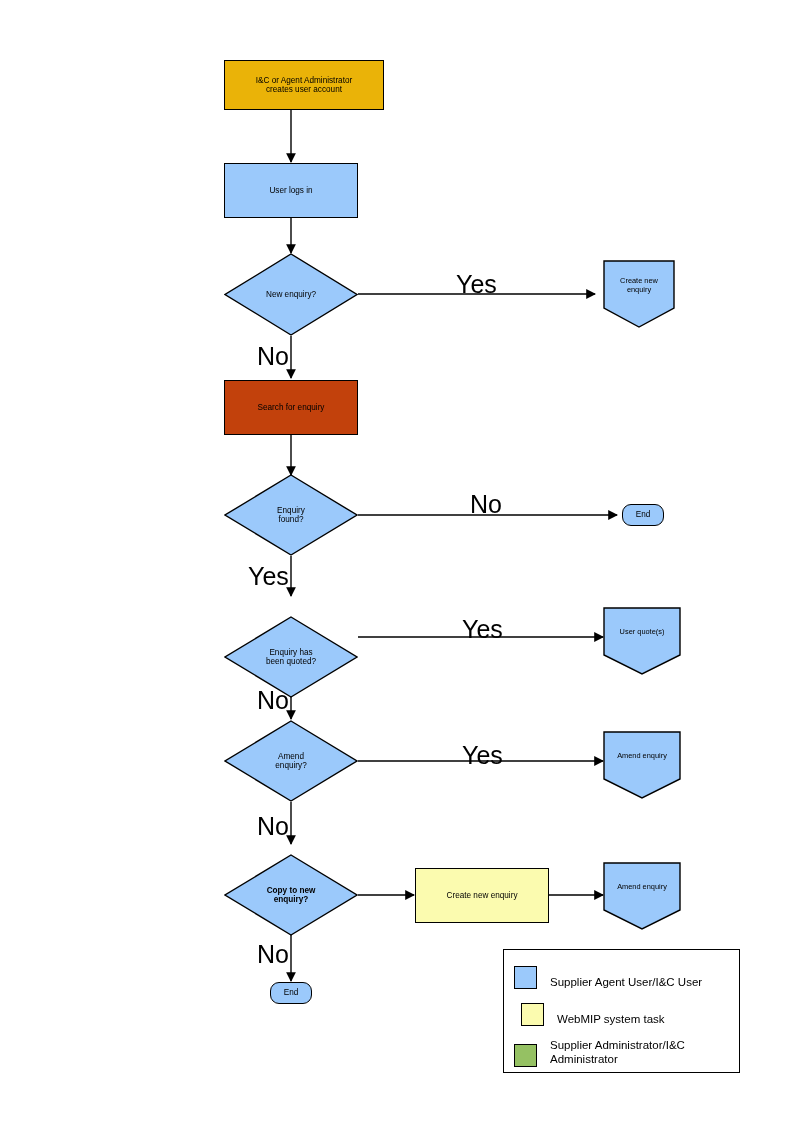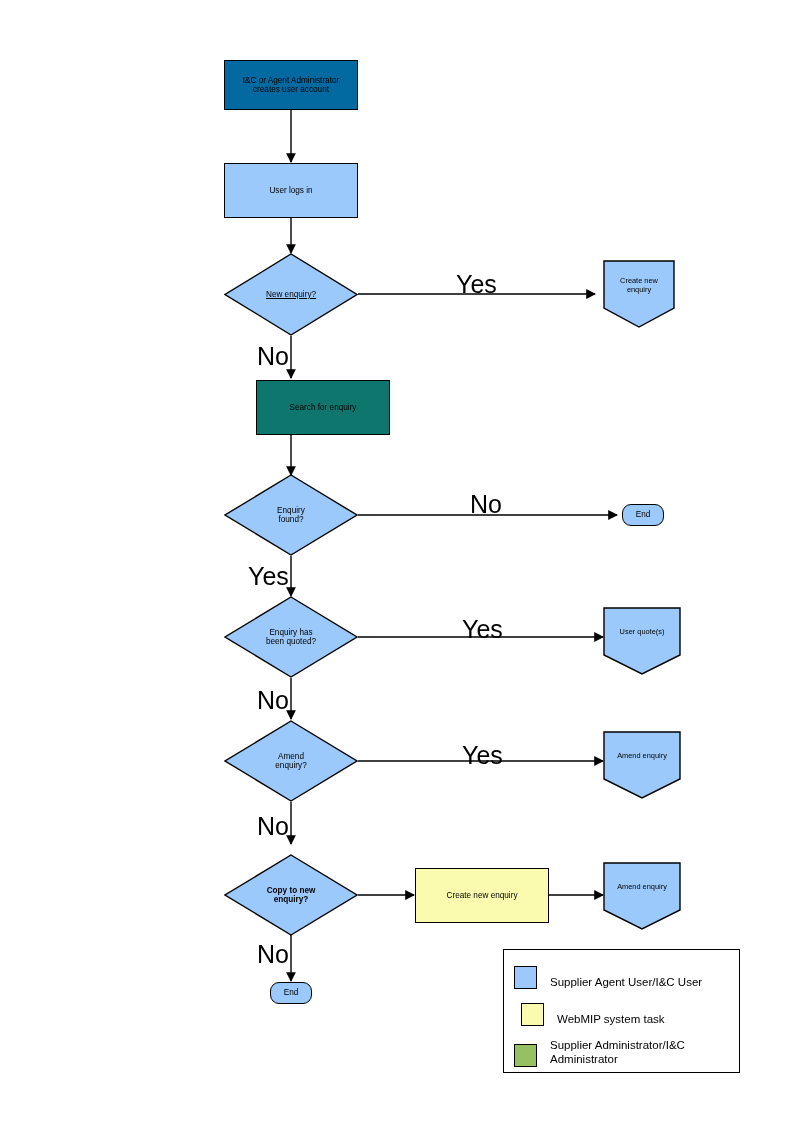--- a/index.html
+++ b/index.html
@@ -163,61 +163,61 @@
       <line x1="291" y1="802" x2="291" y2="844" marker-end="url(#arrow)"></line>
 
       <line x1="358" y1="895" x2="414" y2="895" marker-end="url(#arrow)"></line>
 
       <line x1="549" y1="895" x2="603" y2="895" marker-end="url(#arrow)"></line>
 
       <line x1="291" y1="935" x2="291" y2="981" marker-end="url(#arrow)"></line>
     </g>
   </svg>
 
-  <div class="node rect fs-8" style="left:224px; top:60px; width:134px; height:50px; background:#0369a1;">
+  <div class="node rect fs-8" style="left:224px; top:60px; width:160px; height:50px; background:#eab308;">
     <span class="label" style="white-space: pre-line;">I&amp;C or Agent Administrator
 creates user account</span>
   </div>
 
   <div class="node rect fs-8" style="left:224px; top:163px; width:134px; height:55px; background:#9BC9FB;">
     <span class="label">User logs in</span>
   </div>
 
-  <div class="node diamond fs-8" style="left:224px; top:253px; width:134px; height:83px;text-decoration:underline;">
+  <div class="node diamond fs-8" style="left:224px; top:253px; width:134px; height:83px;">
     <svg width="134" height="83" viewBox="0 0 134 83">
       <polygon points="67,1 133,41.5 67,82 1,41.5" fill="#9BC9FB" stroke="#000000" stroke-width="1.4"></polygon>
     </svg>
     <span class="label">New enquiry?</span>
   </div>
 
   <div class="node pent fs-7" style="left:603px; top:260px; width:72px; height:68px;">
     <svg width="72" height="68" viewBox="0 0 72 68">
       <polygon points="1,1 71,1 71,48 36,67 1,48" fill="#9BC9FB" stroke="#000000" stroke-width="1.4"></polygon>
     </svg>
     <span class="label" style="margin-bottom: 16px; white-space: pre-line;">Create new
 enquiry</span>
   </div>
 
-  <div class="node rect fs-8" style="left:224px; top:380px; width:134px; height:55px; background:#0f766e;margin-left:32px;">
+  <div class="node rect fs-8" style="left:224px; top:380px; width:134px; height:55px; background:#c2410c;">
     <span class="label">Search for enquiry</span>
   </div>
 
   <div class="node diamond fs-8" style="left:224px; top:474px; width:134px; height:82px;">
     <svg width="134" height="82" viewBox="0 0 134 82">
       <polygon points="67,1 133,41 67,81 1,41" fill="#9BC9FB" stroke="#000000" stroke-width="1.4"></polygon>
     </svg>
     <span class="label" style="white-space: pre-line;">Enquiry
 found?</span>
   </div>
 
   <div class="node stadium fs-8" style="left:622px; top:504px; width:42px; height:22px; background:#9BC9FB;">
     <span class="label">End</span>
   </div>
 
-  <div class="node diamond fs-8" style="left:224px; top:596px; width:134px; height:82px;">
+  <div class="node diamond fs-8" style="left:224px; top:616px; width:134px; height:82px;">
     <svg width="134" height="82" viewBox="0 0 134 82">
       <polygon points="67,1 133,41 67,81 1,41" fill="#9BC9FB" stroke="#000000" stroke-width="1.4"></polygon>
     </svg>
     <span class="label" style="white-space: pre-line;">Enquiry has
 been quoted?</span>
   </div>
 
   <div class="node pent fs-7" style="left:603px; top:607px; width:78px; height:68px;">
     <svg width="78" height="68" viewBox="0 0 78 68">
       <polygon points="1,1 77,1 77,48 39,67 1,48" fill="#9BC9FB" stroke="#000000" stroke-width="1.4"></polygon>

